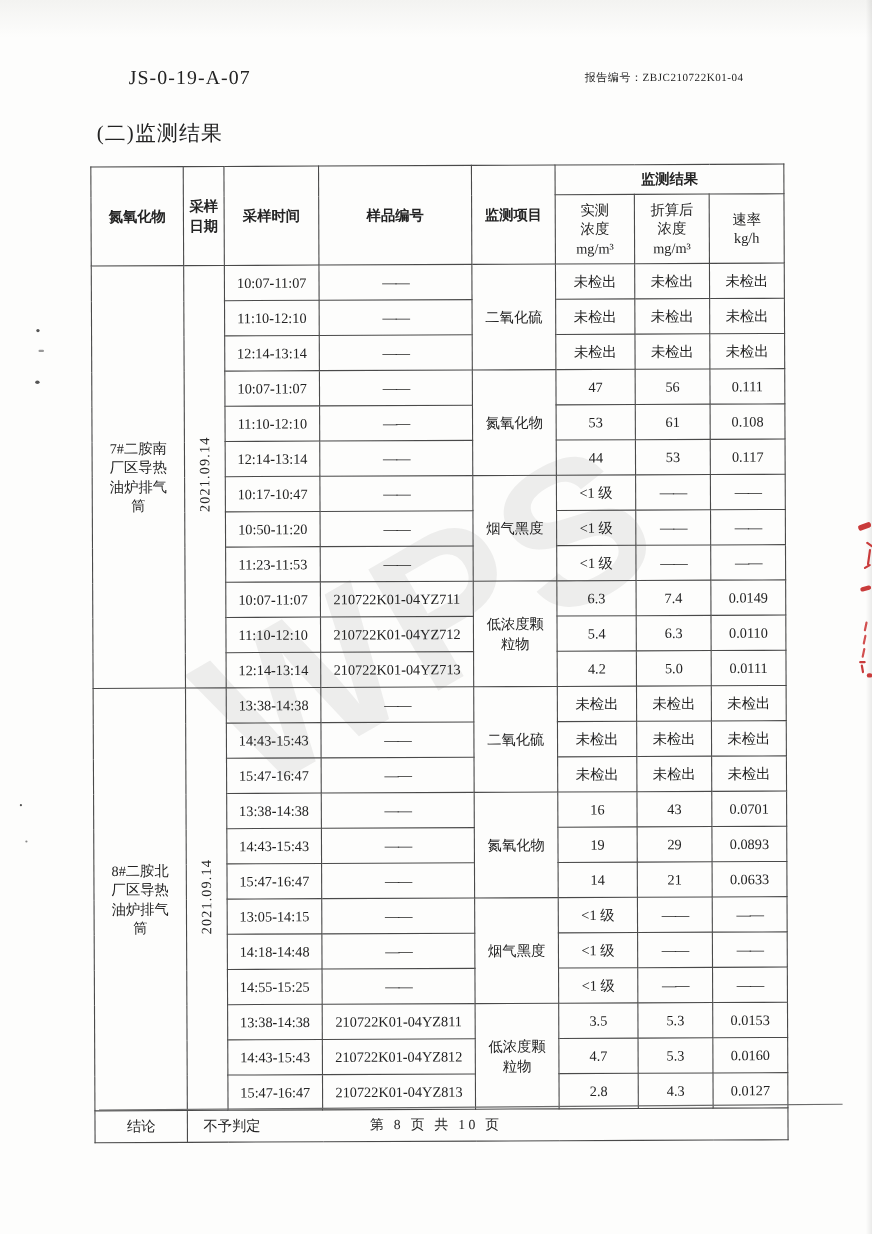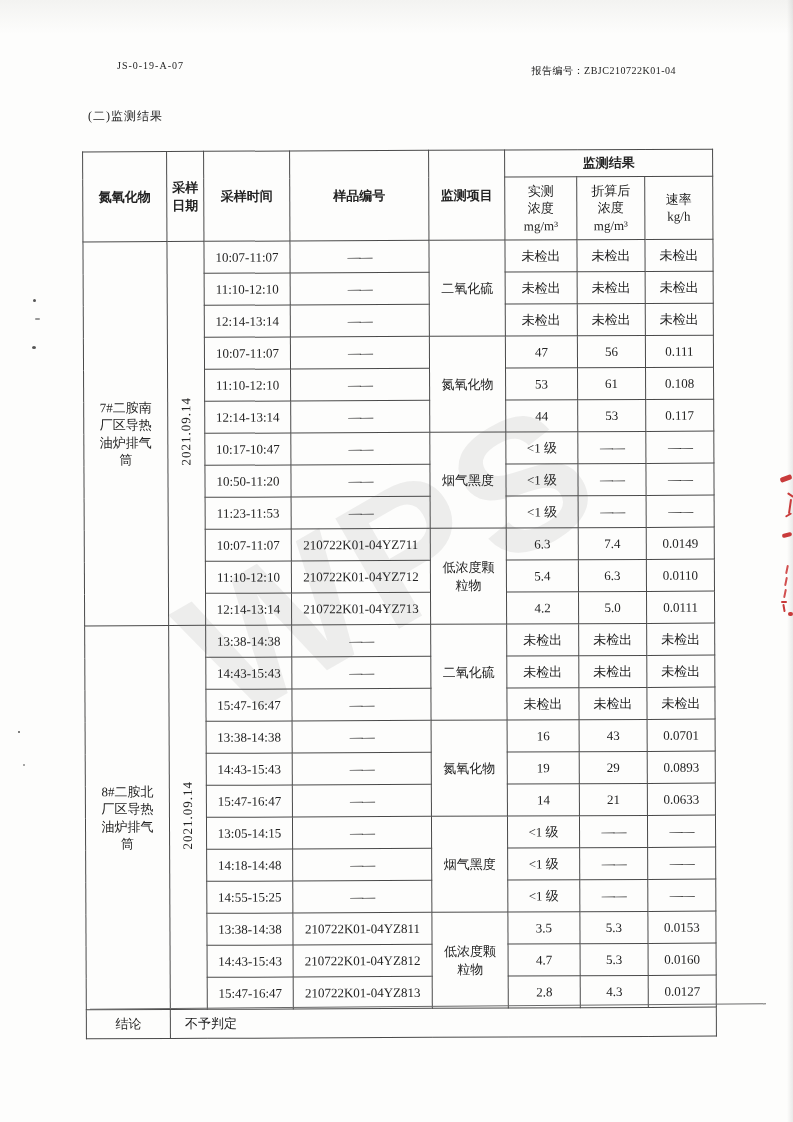--- a/index.html
+++ b/index.html
@@ -14,23 +14,23 @@
     margin:0 auto;
     background:linear-gradient(180deg,#f3f3f1 0,#fdfdfc 34px,#fdfdfc 100%);
     overflow:hidden;
     color:#232323;
   }
   .page::after { 
     content:""; position:absolute; top:0; right:0; width:6px; height:100%;
     background:linear-gradient(90deg,rgba(0,0,0,0) 0,rgba(0,0,0,0.08) 100%);
     pointer-events:none;
   }
-  .doc-code { position:absolute; left:117px; top:60px; font-size:10px; letter-spacing:1px; }
+  .doc-code { position:absolute; left:117px; top:60px; font-size:18px; letter-spacing:1px; }
   .report-no { position:absolute; right:117px; top:64px; font-size:10px; letter-spacing:0.5px; }
-  .section-title { position:absolute; left:88px; top:108px; font-size:12px; letter-spacing:1px; }
+  .section-title { position:absolute; left:88px; top:108px; font-size:19px; letter-spacing:1px; }
 
   .watermark {
     position:absolute; left:70px; top:400px; width:640px; height:320px;
     z-index:0; pointer-events:none;
     font-size:185px; font-weight:bold; letter-spacing:6px;
     color:rgba(130,130,130,0.13);
     transform:rotate(-30deg);
     font-family:"Liberation Sans","DejaVu Sans",sans-serif;
     text-align:center; line-height:320px;
   }
@@ -319,13 +319,14 @@
   <div class="red-mark" style="left:789px;top:499px;width:2px;height:15px;transform:rotate(8deg);"></div>
   <div class="red-mark" style="left:785px;top:514px;width:7px;height:2px;transform:rotate(-30deg);"></div>
   <div class="red-mark" style="left:782px;top:533px;width:10px;height:4px;transform:rotate(-15deg);"></div>
   <div class="red-mark" style="left:786px;top:565px;width:2px;height:9px;transform:rotate(12deg);background:#d25050;"></div>
   <div class="red-mark" style="left:785px;top:577px;width:2px;height:9px;transform:rotate(12deg);background:#d25050;"></div>
   <div class="red-mark" style="left:784px;top:589px;width:2px;height:9px;transform:rotate(12deg);background:#d25050;"></div>
   <div class="red-mark" style="left:781px;top:601px;width:6px;height:2px;"></div>
   <div class="red-mark" style="left:783px;top:604px;width:2px;height:8px;transform:rotate(-10deg);"></div>
   <div class="red-mark" style="left:788px;top:612px;width:5px;height:4px;"></div>
 
+  <div class="footer">第 8 页 共 10 页</div>
 </div>
 
 </body></html>

